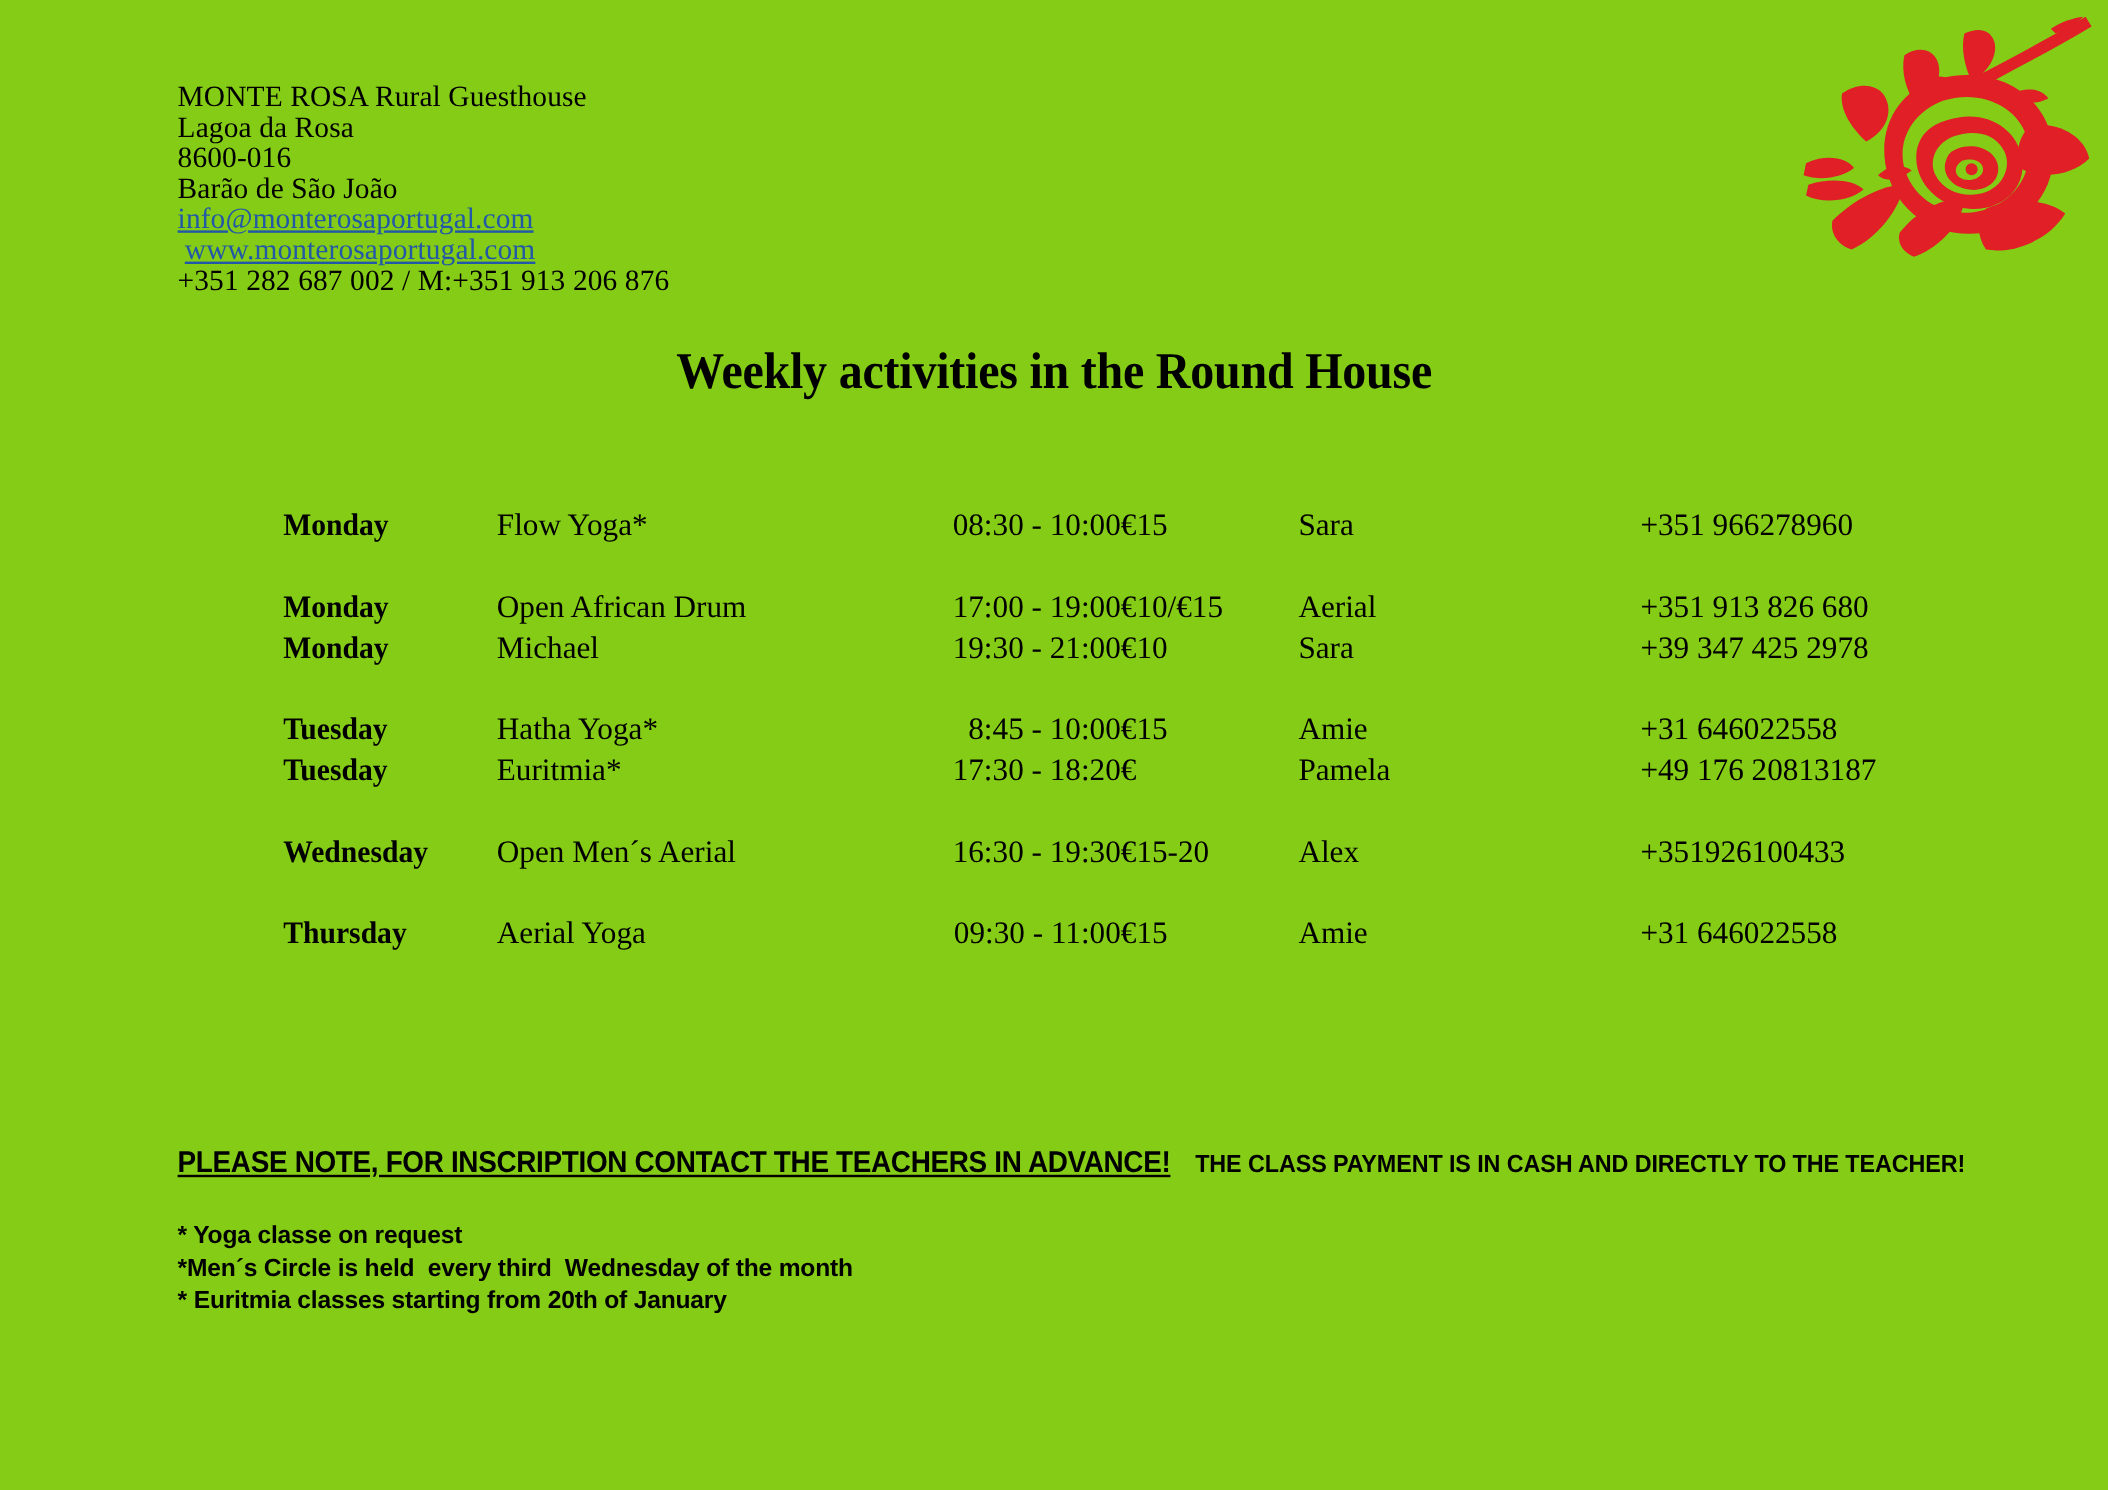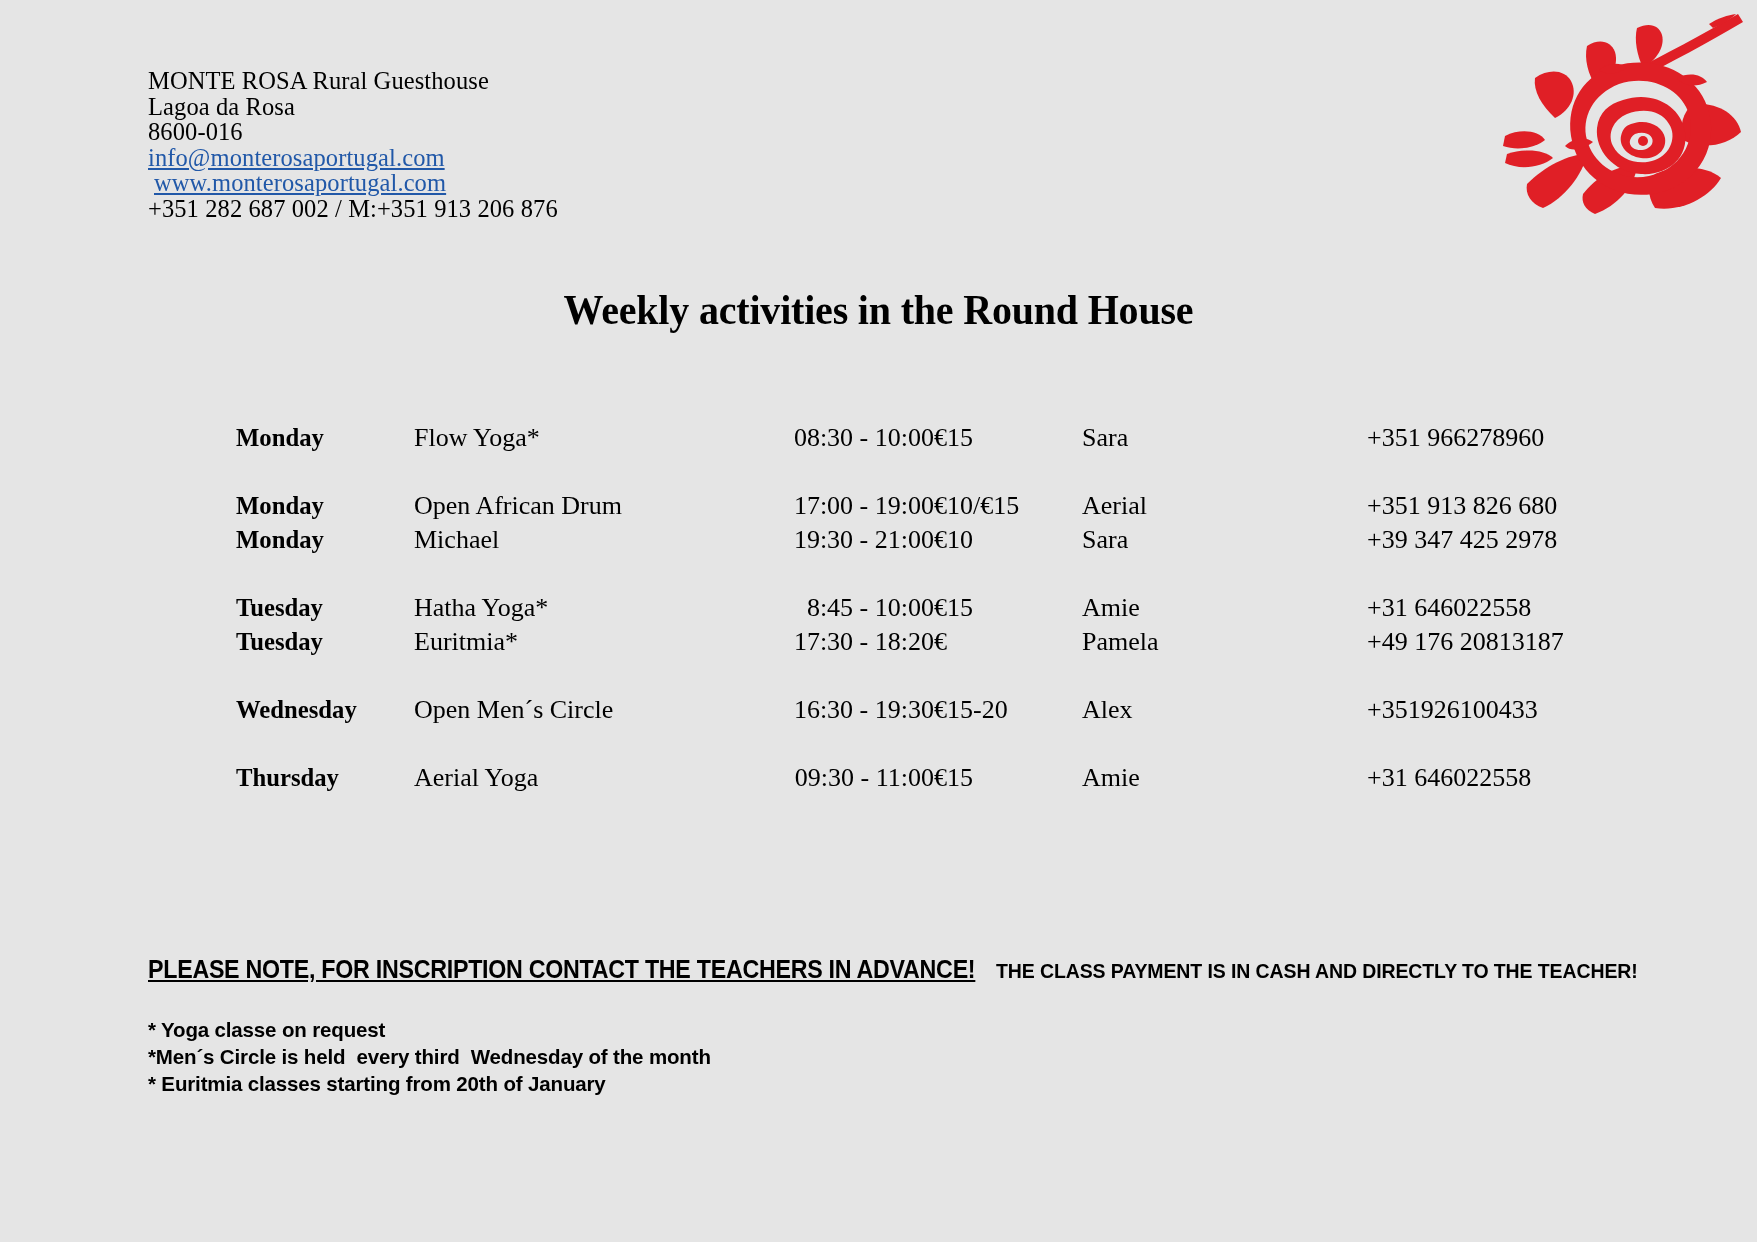--- a/index.html
+++ b/index.html
@@ -9,21 +9,21 @@
     background: #ffffff;
   }
   body {
     font-family: "Liberation Serif", "DejaVu Serif", serif;
     color: #000000;
   }
   #page {
     position: relative;
     width: 1757px;
     height: 1242px;
-    background: #e5e5e5;
+    background: #84cc16;
     overflow: hidden;
   }
 
   
   #address-block {
     position: absolute;
     left: 148px;
     top: 68px;
     font-size: 24.5px;
     line-height: 25.6px;
@@ -136,20 +136,21 @@
 </style>
 </head>
 <body>
 
 <div id="page">
 
   <div id="address-block">
     <span class="line">MONTE ROSA Rural Guesthouse</span>
     <span class="line">Lagoa da Rosa</span>
     <span class="line">8600-016</span>
+    <span class="line">Barão de São João</span>
     <span class="link">info@monterosaportugal.com</span>
     <span class="link link-indent">www.monterosaportugal.com</span>
     <span class="line">+351 282 687 002 / M:+351 913 206 876</span>
   </div>
 
   <div id="rose-logo">
     <svg viewBox="0 0 260 215" xmlns="http://www.w3.org/2000/svg" aria-hidden="true">
       <g fill="#e01f26">
 
         <path d="M146 63 C 178 46 213 28 251 6 L 256 14 C 219 36 184 54 152 71 Z"></path>
@@ -239,21 +240,21 @@
           <td class="time">17:30 - 18:20</td>
           <td class="price">€</td>
           <td class="teacher">Pamela</td>
           <td class="phone">+49 176 20813187</td>
         </tr>
         <tr class="gap-row">
           <td colspan="6">&nbsp;</td>
         </tr>
         <tr>
           <td class="day">Wednesday</td>
-          <td class="activity">Open Men´s Circle</td>
+          <td class="activity">Open Men´s Aerial</td>
           <td class="time">16:30 - 19:30</td>
           <td class="price">€15-20</td>
           <td class="teacher">Alex</td>
           <td class="phone">+351926100433</td>
         </tr>
         <tr class="gap-row">
           <td colspan="6">&nbsp;</td>
         </tr>
         <tr>
           <td class="day">Thursday</td>

